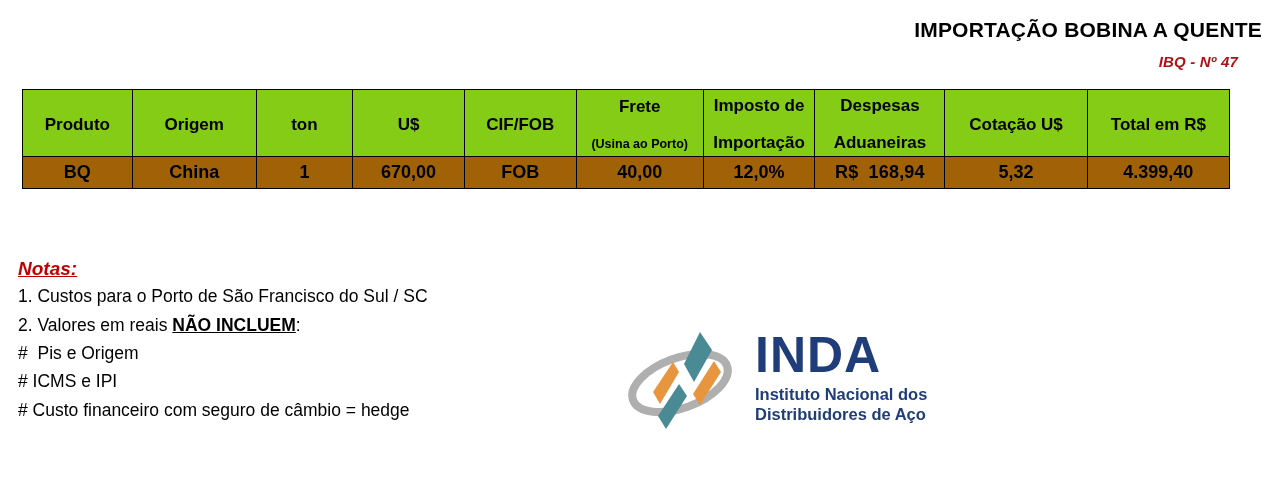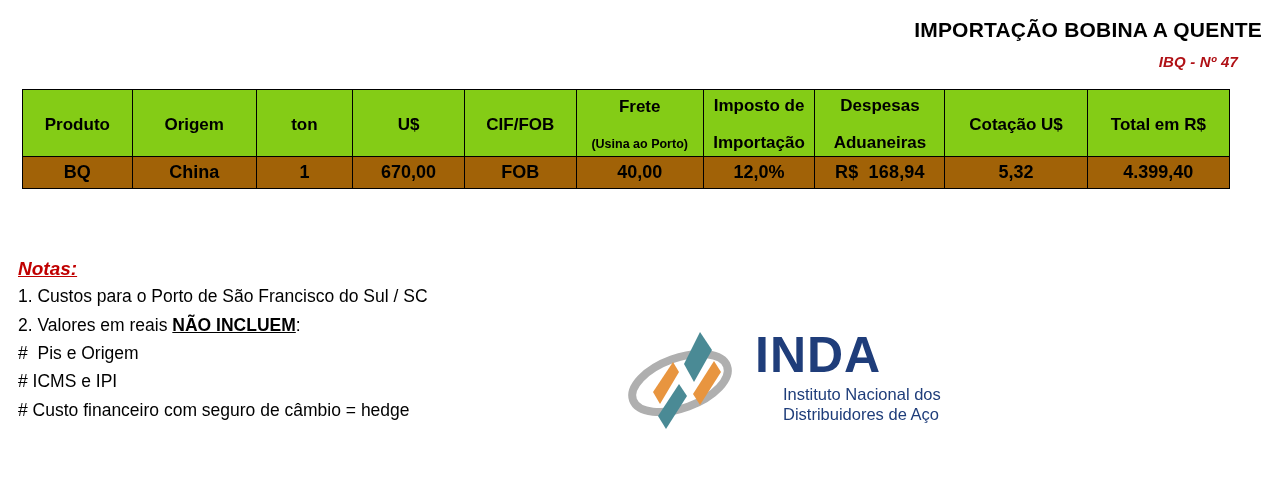--- a/index.html
+++ b/index.html
@@ -160,26 +160,25 @@
   .logo-word {
     font-family: "Liberation Sans", sans-serif;
     font-weight: bold;
     font-size: 50px;
     color: #1F3D7A;
     letter-spacing: 1px;
     line-height: 1;
   }
   .logo-tag {
     font-family: "Liberation Sans", sans-serif;
-    font-weight: normal;
+    font-weight: bold;
     font-size: 16.5px;
     color: #1F3D7A;
     line-height: 1.22;
     margin-top: 4px;
-    margin-left: 28px;
   }
 </style>
 </head>
 <body>
 
 <div class="page-title">IMPORTAÇÃO BOBINA A QUENTE</div>
 
 <div class="ibq-row">
   <span class="ibq-number">IBQ - Nº 47</span>
 </div>

